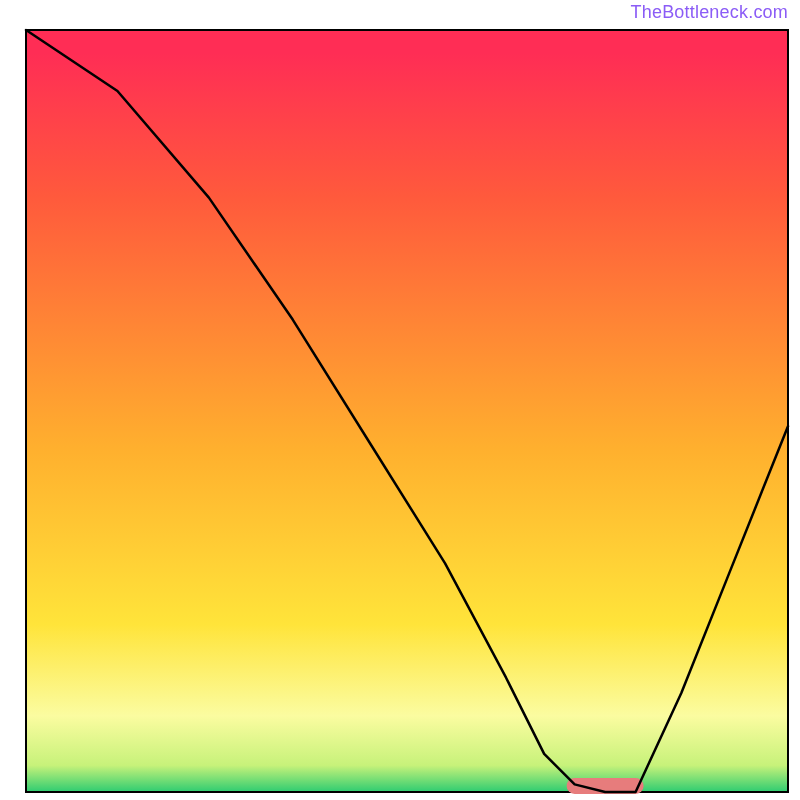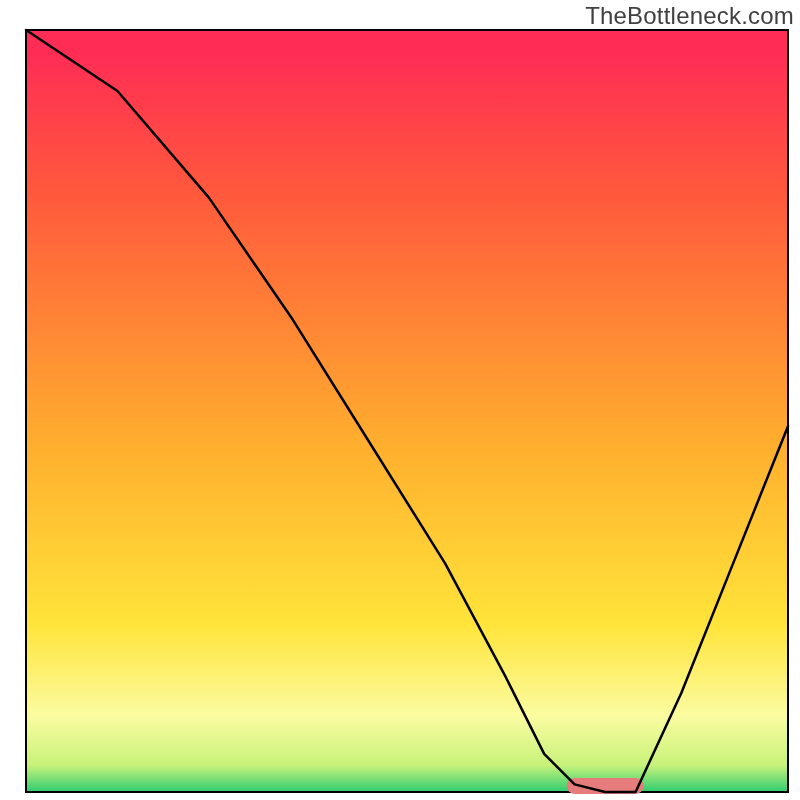--- a/index.html
+++ b/index.html
@@ -12,23 +12,23 @@
     font-family: Arial, Helvetica, sans-serif;
   }
   .chart-wrap {
     position: relative;
     width: 800px;
     height: 800px;
   }
   .watermark {
     position: absolute;
     top: 2px;
-    right: 6px;
-    color: #404040;
-    font-size: 24px;
+    right: 12px;
+    color: #8b5cf6;
+    font-size: 18px;
     font-weight: 500;
     letter-spacing: 0.2px;
   }
   svg {
     position: absolute;
     top: 0;
     left: 0;
   }
   .plot-border {
     fill: none;

